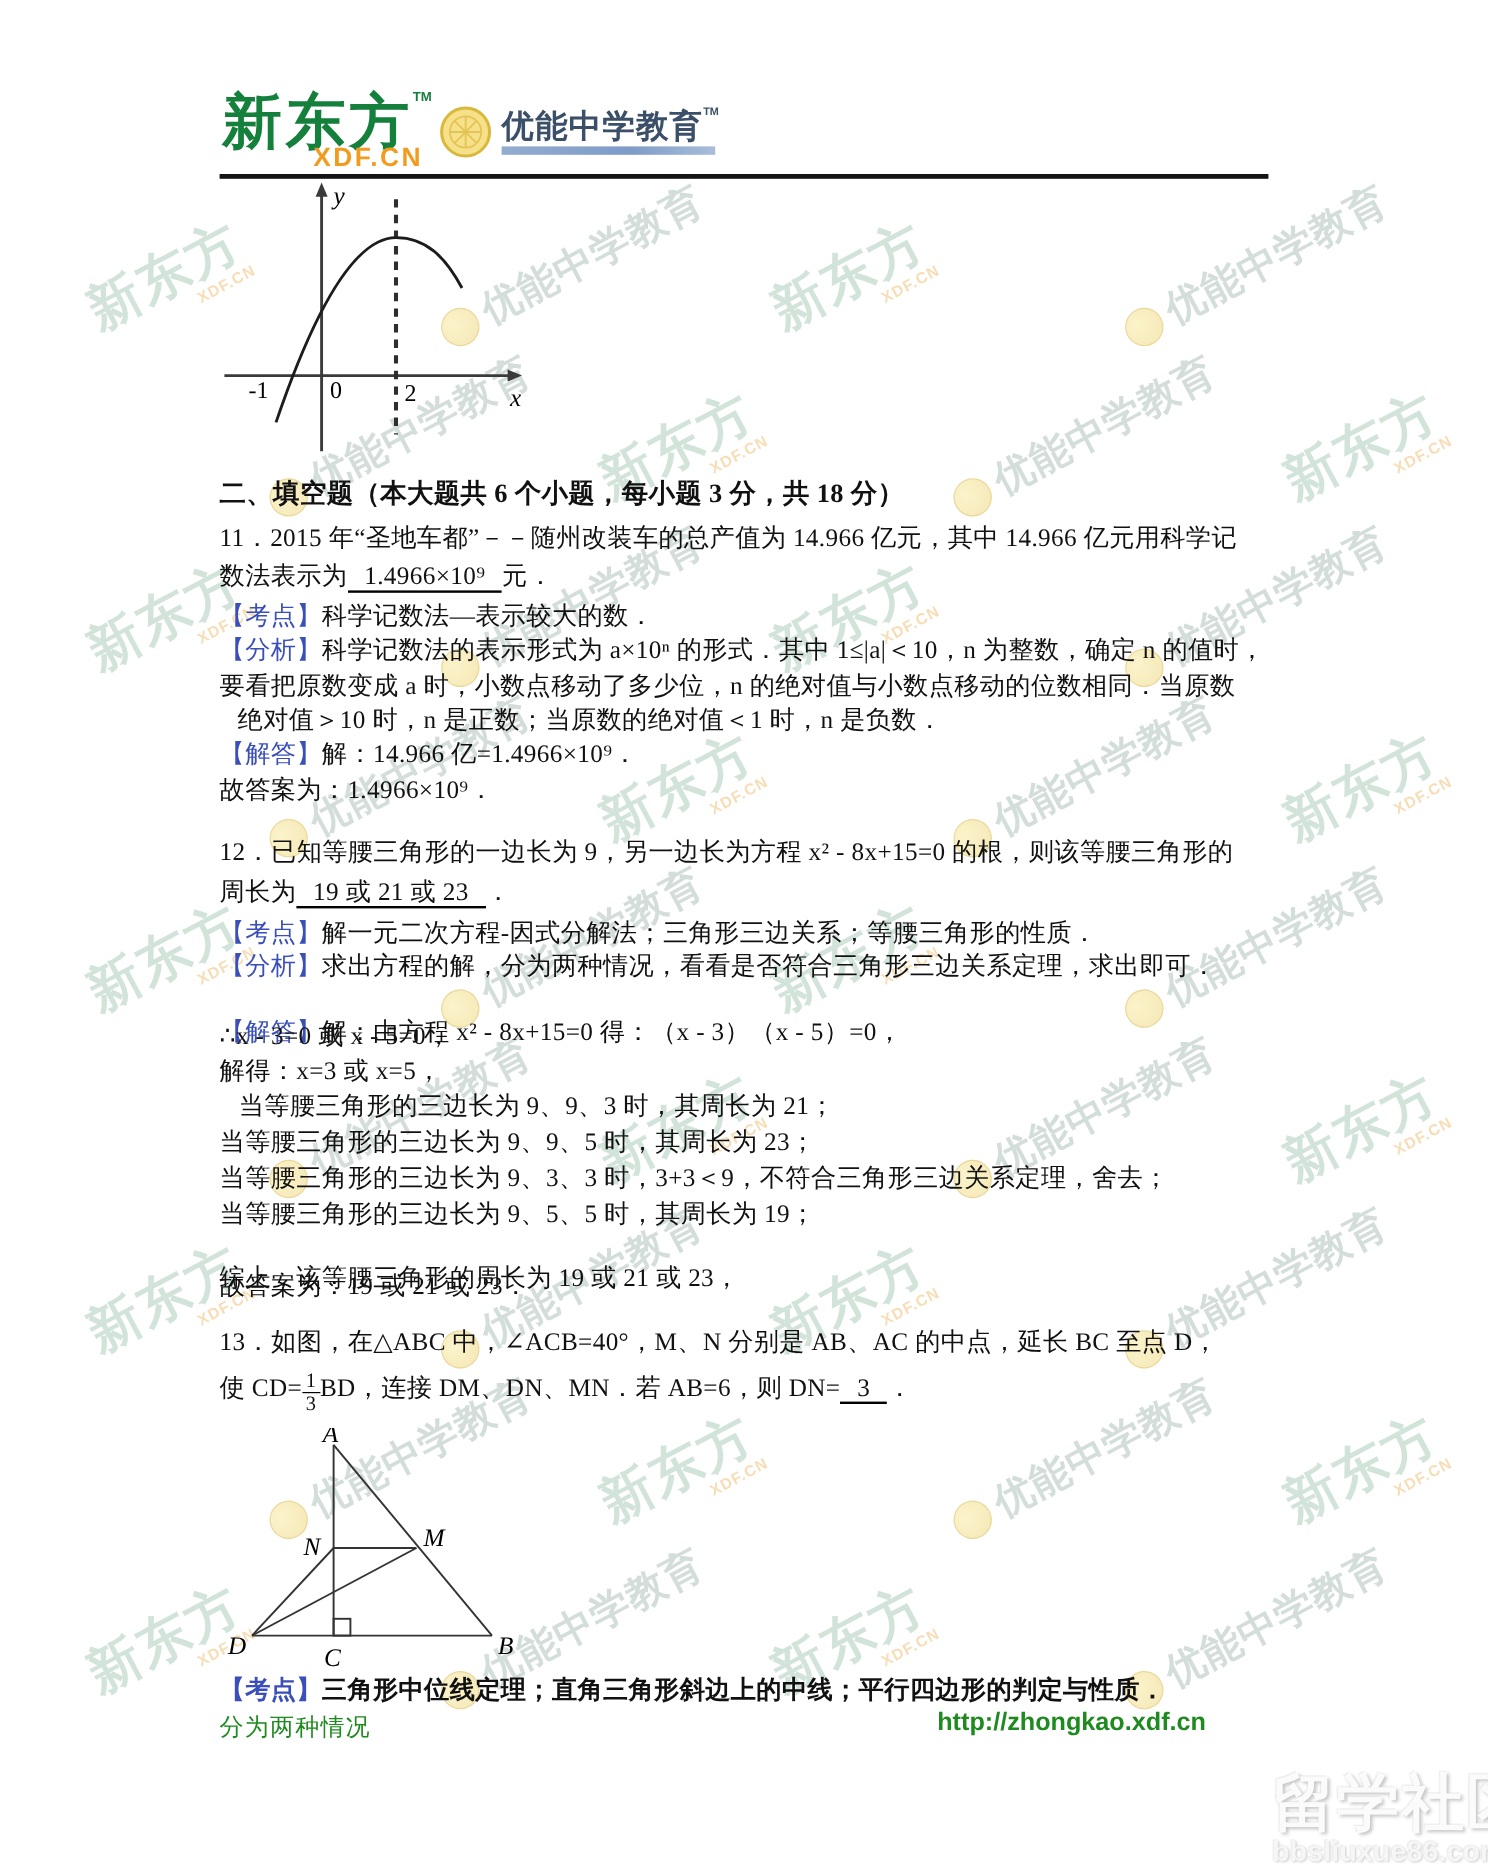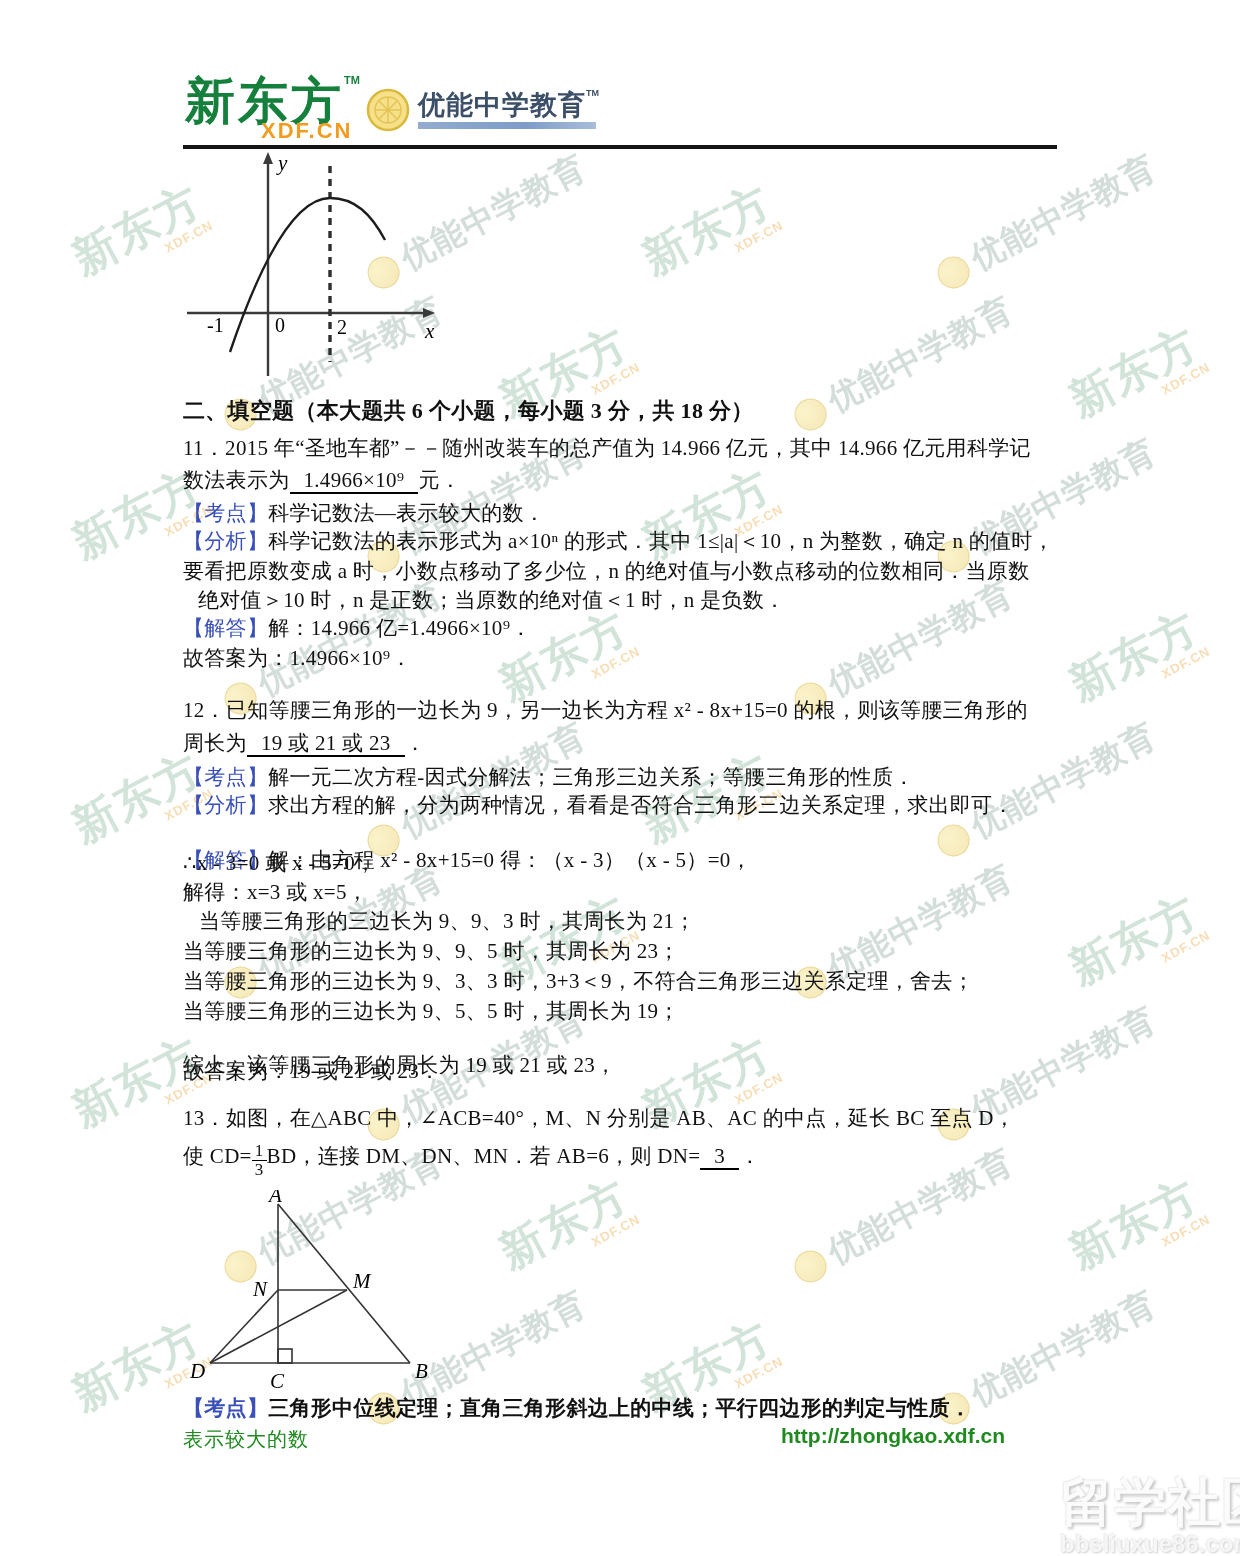--- a/index.html
+++ b/index.html
@@ -259,17 +259,17 @@
       <text class="fig-pt" x="170" y="98">M</text>
       <text class="fig-pt" x="7" y="188">D</text>
       <text class="fig-pt" x="87" y="198">C</text>
       <text class="fig-pt" x="232" y="188">B</text>
     </svg>
 
     <div class="abs tline" style="left:0;top:1394px;font-weight:bold;">
       <span class="lbl">【考点】</span><span>三角形中位线定理；直角三角形斜边上的中线；平行四边形的判定与性质．</span>
     </div>
 
-    <div class="abs footer-left">表示较大的数</div>
+    <div class="abs footer-left">分为两种情况</div>
     <div class="abs footer-right">http://zhongkao.xdf.cn</div>
 
   </div>
 </div>
 
 </body></html>

